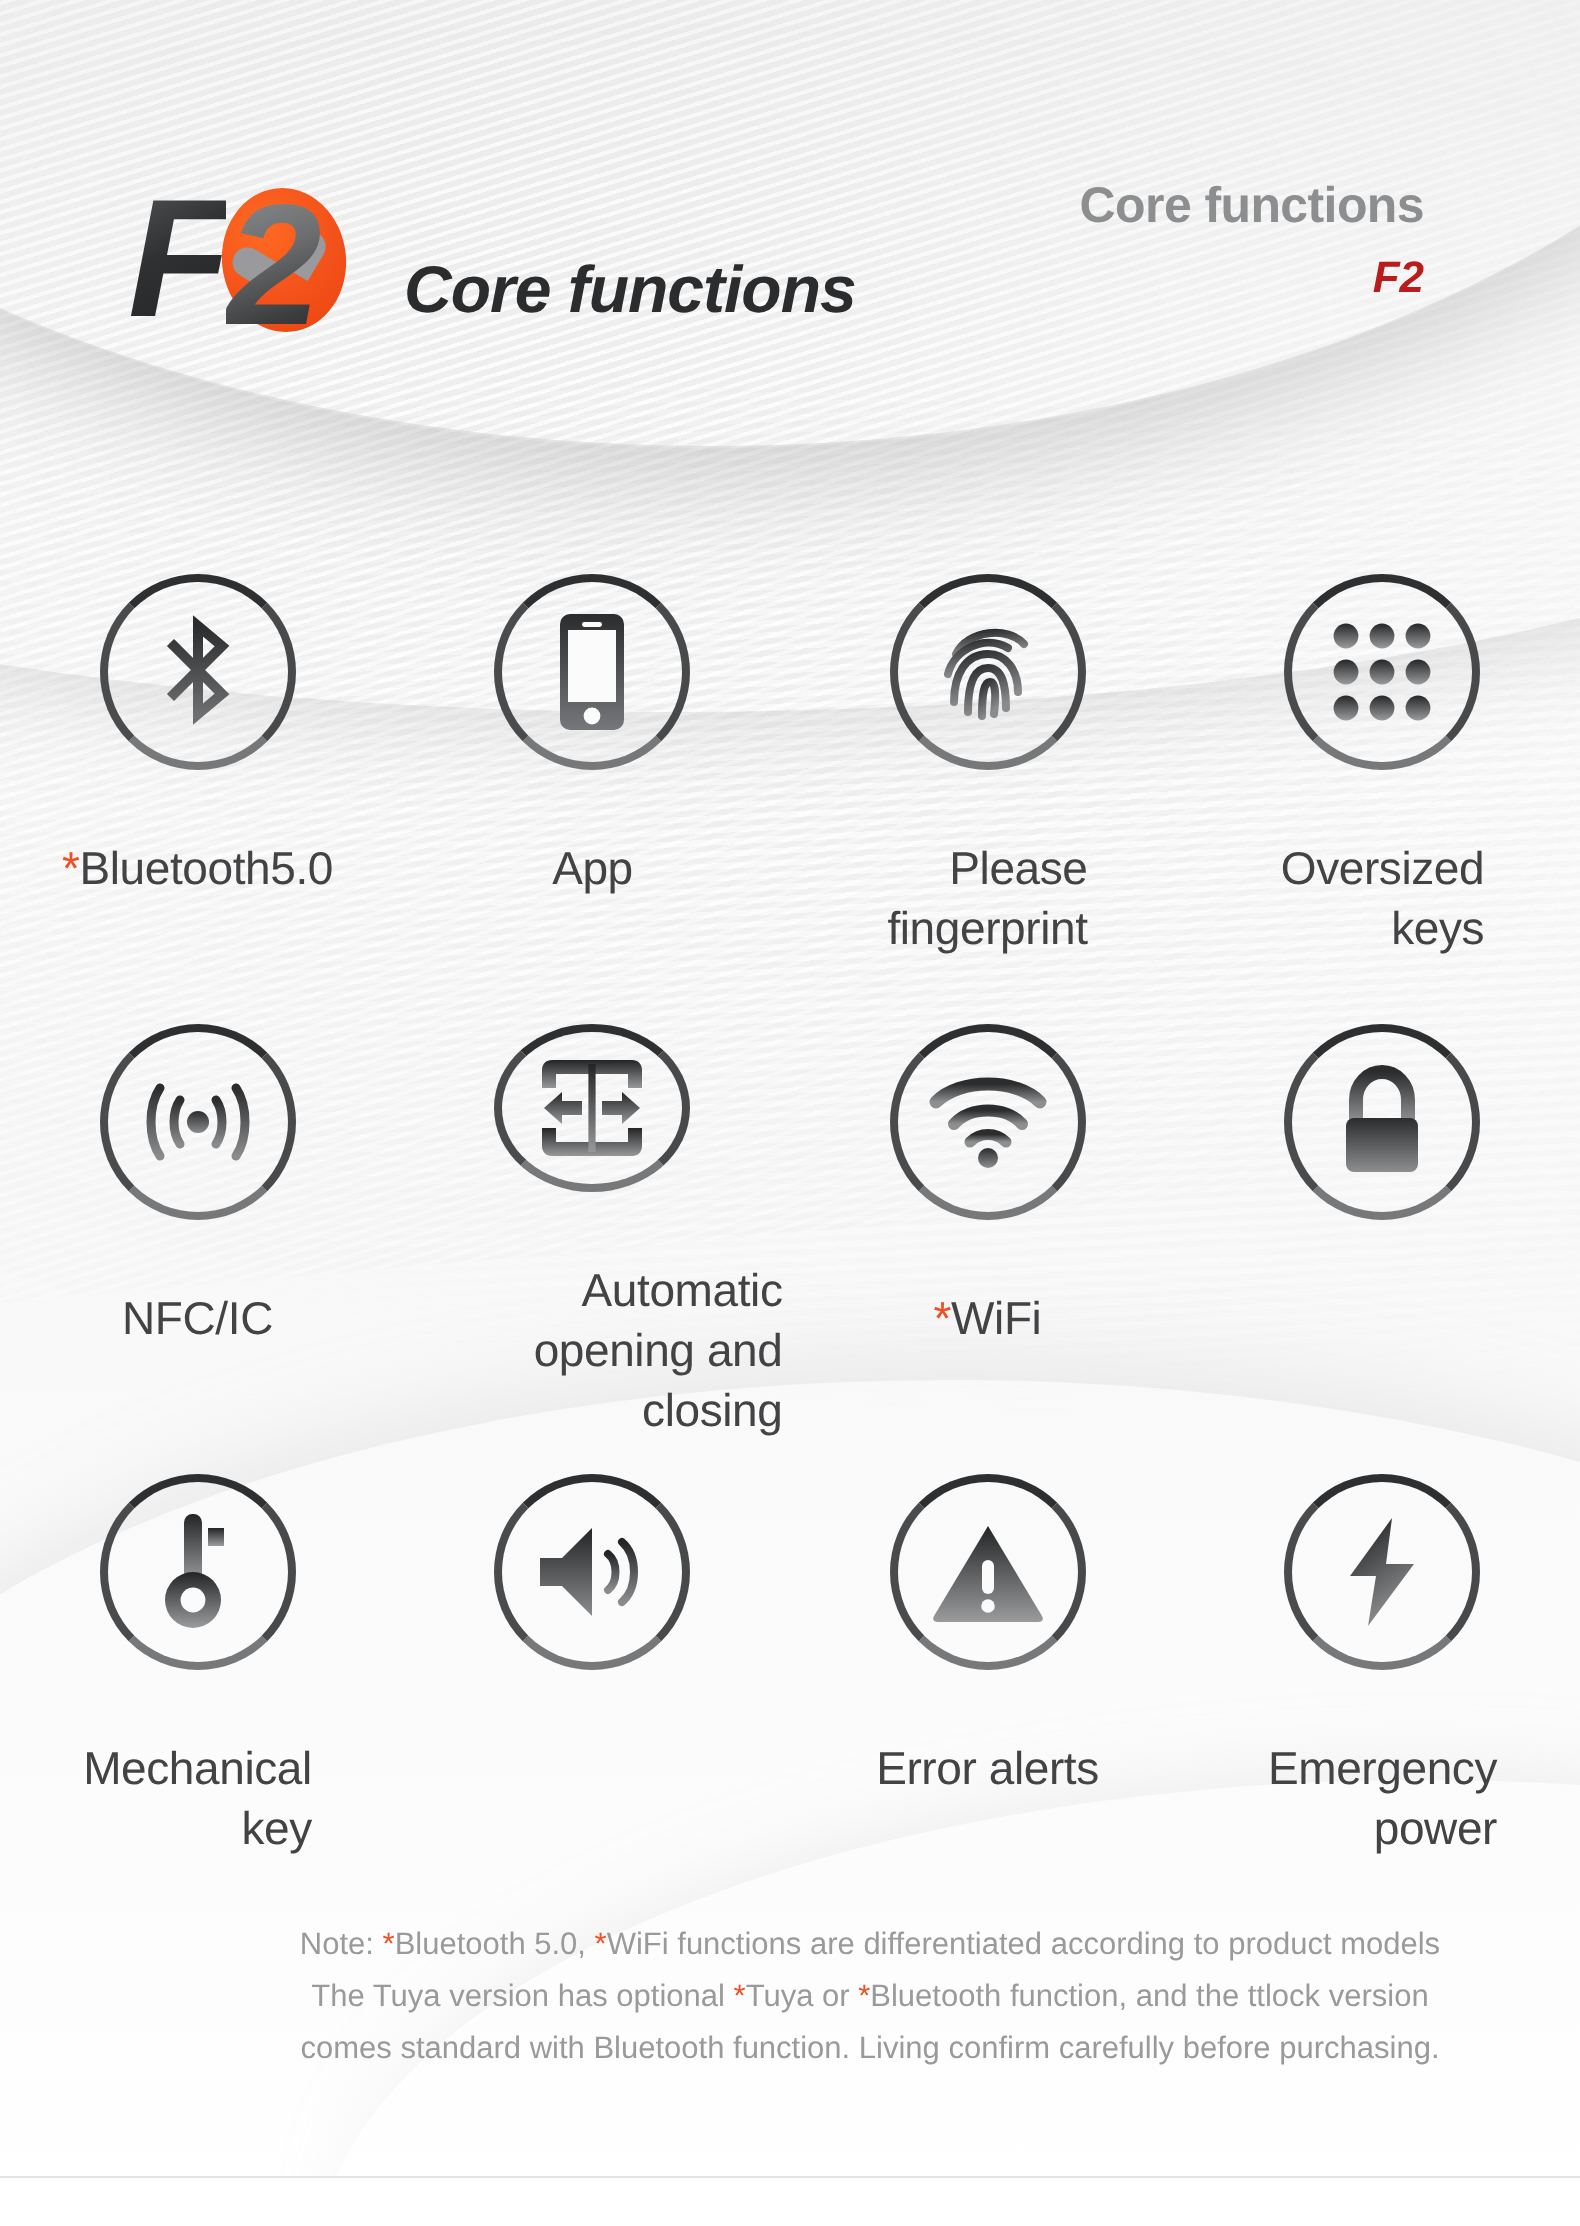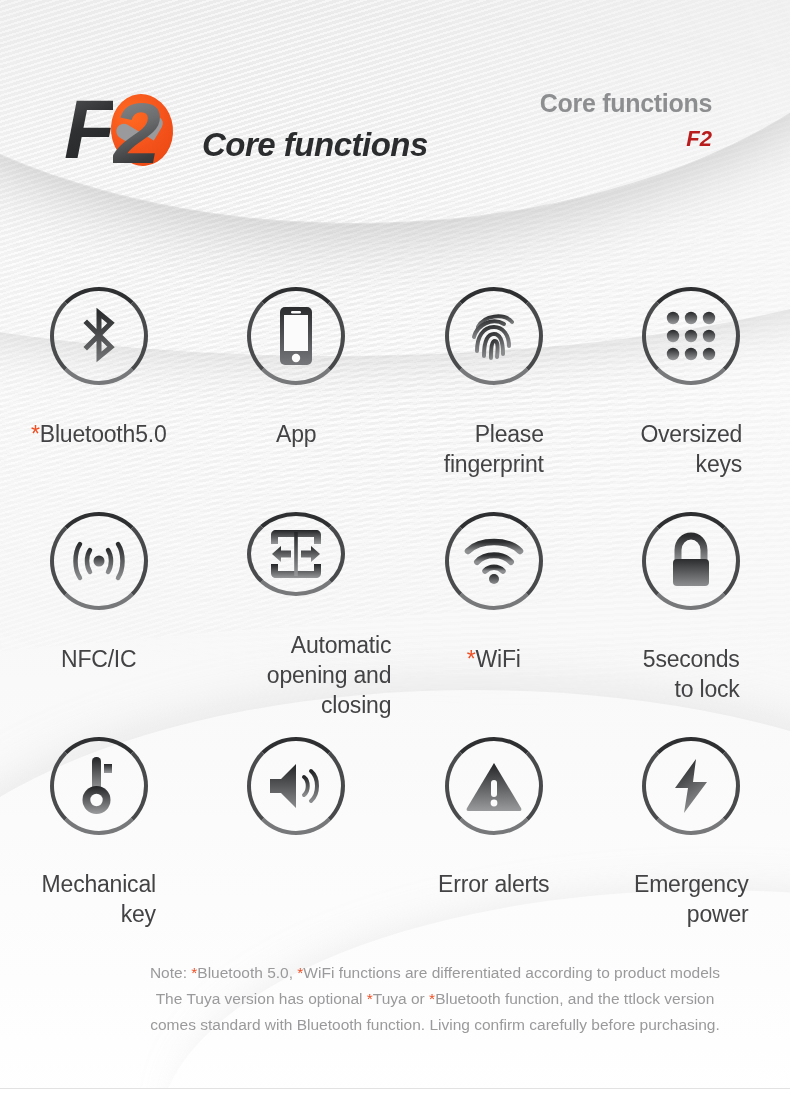--- a/index.html
+++ b/index.html
@@ -467,22 +467,20 @@
             <defs>
                 <linearGradient id="gLk" x1="0" y1="0" x2="0" y2="1">
               <stop offset="0" stop-color="#2b2c2e"></stop>
                   <stop offset="1" stop-color="#8d8e90"></stop>
             </linearGradient>
               </defs>
             <path d="M12 28 L12 18 C12 10 18 4 25 4 C32 4 38 10 38 18 L38 28" fill="none" stroke="url(#gLk)" stroke-width="7"></path>
             <rect x="7" y="27" width="36" height="27" rx="4" fill="url(#gLk)"></rect>
           </svg>
         </div>
-        <div class="label"><span class="star"></span><span style="white-space:pre-line">5seconds
-to lock</span></div>
       </div>
     </div>
 
     <div class="row">
 
       <div class="cell">
         <div class="circle">
           <svg width="40" height="62" viewBox="0 0 40 62">
             <defs>
                 <linearGradient id="gKy" x1="0" y1="0" x2="0" y2="1">

